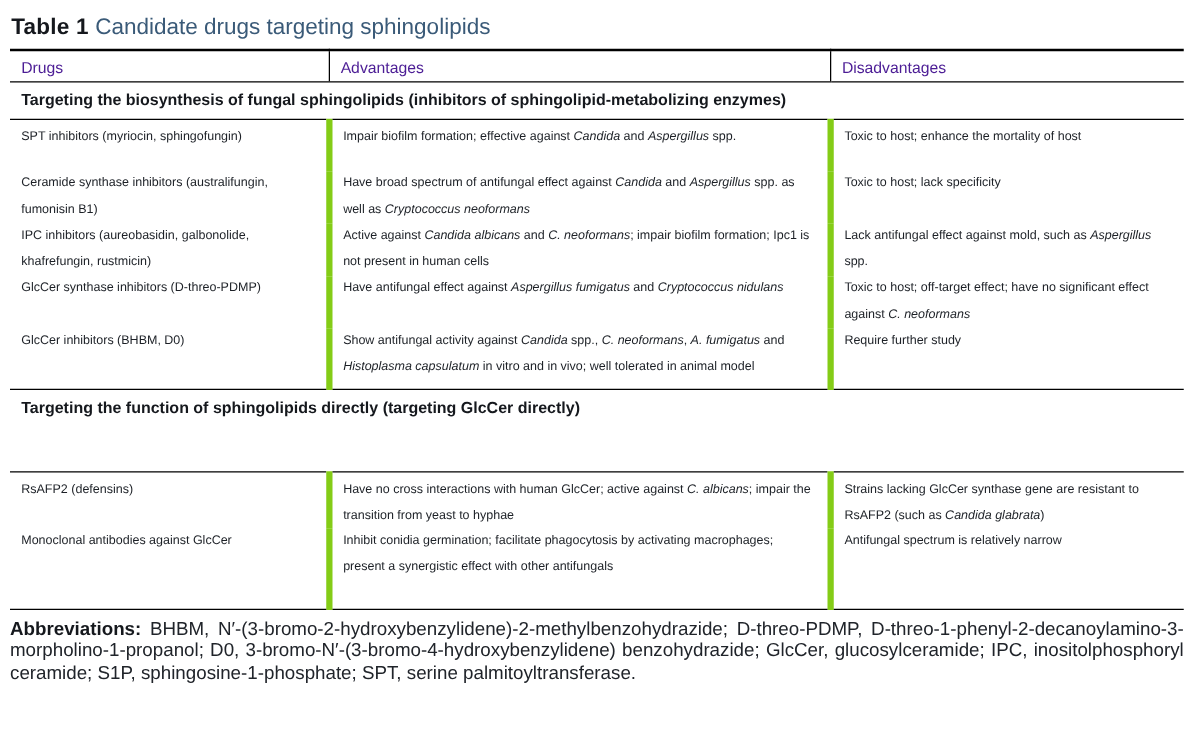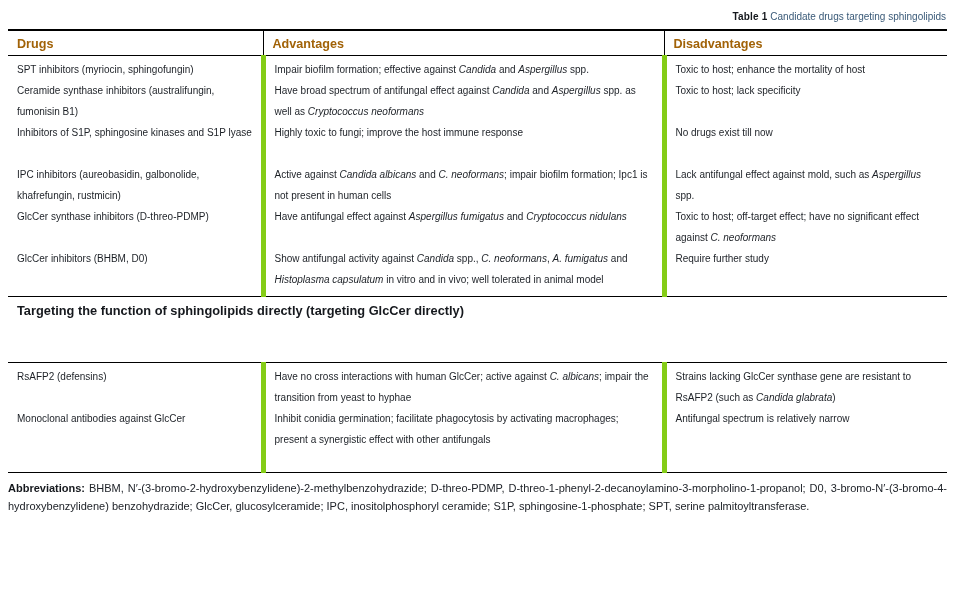--- a/index.html
+++ b/index.html
@@ -11,24 +11,23 @@
     width: 953px;
     height: 589px;
     font-family: "Liberation Sans", sans-serif;
     color: #1c2026;
     overflow: hidden;
   }
   .page {
     padding: 9px 7px 0 8px;
   }
   .table-title {
-    font-size: 10px;
+    font-size: 18px;
     margin: 2px 0 7px 1px;
     white-space: nowrap;
-    text-align: right;
   }
   .title-label {
     font-weight: bold;
     color: #15181d;
     letter-spacing: 0.2px;
   }
   .title-caption {
     color: #3a5a78;
   }
   table.drug-table {
@@ -36,26 +35,26 @@
     table-layout: fixed;
     width: 939px;
     border-top: 2px solid #000;
     border-bottom: 1px solid #000;
   }
   col.c1 { width: 255px; }
   col.c2 { width: 401px; }
   col.c3 { width: 283px; }
   thead th {
     font-size: 12.6px;
-    font-weight: bold;
+    font-weight: normal;
     text-align: left;
     vertical-align: middle;
     padding: 6px 8px 4px 9px;
     border-bottom: 1px solid #000;
-    color: #a16207;
+    color: #4c1d95;
   }
   thead th + th {
     border-left: 1px solid #000;
   }
   td.section-header {
     font-weight: bold;
     font-size: 12.8px;
     color: #15181d;
     padding: 4px 6px 4px 9px;
     border-top: 1px solid #000;
@@ -75,21 +74,21 @@
   
   tbody tr:nth-child(2), tbody tr:nth-child(3), tbody tr:nth-child(4),
   tbody tr:nth-child(5), tbody tr:nth-child(6) { height: 42px; }
   tbody tr:nth-child(7)  { height: 66px; }
   tbody tr:nth-child(9)  { height: 64px; }
   tbody tr:nth-child(10) { height: 70px; text-align: right; }
   i[data-name="species-name"] { font-style: italic; }
   .footnote {
     width: 939px;
     margin-top: 7px;
-    font-size: 11px;
+    font-size: 15px;
     line-height: 17.3px;
     text-align: justify;
     color: #20242a;
   }
   .footnote-label {
     font-weight: bold;
     color: #15181d;
   }
 </style>
 </head>
@@ -109,34 +108,32 @@
         <col class="c3">
     </colgroup>
     <thead data-name="table-header-row">
       <tr>
         <th data-name="column-header-drugs">Drugs</th>
         <th data-name="column-header-advantages">Advantages</th>
         <th data-name="column-header-disadvantages">Disadvantages</th>
       </tr>
     </thead>
     <tbody id="table-body" data-name="table-body">
+        <tr class="section-row" data-name="section-row">
+          <td colspan="3" class="section-header" data-name="section-header">Targeting the biosynthesis of fungal sphingolipids (inhibitors of sphingolipid-metabolizing enzymes)</td>
+        </tr>
         <tr class="body-row first-row" data-name="table-row">
           <td data-name="drug-cell">SPT inhibitors (myriocin, sphingofungin)</td>
           <td data-name="advantages-cell">Impair biofilm formation; effective against <i data-name="species-name">Candida</i> and <i data-name="species-name">Aspergillus</i> spp.</td>
           <td data-name="disadvantages-cell">Toxic to host; enhance the mortality of host</td>
         </tr>
         <tr class="body-row" data-name="table-row">
           <td data-name="drug-cell">Ceramide synthase inhibitors (australifungin, fumonisin B1)</td>
           <td data-name="advantages-cell">Have broad spectrum of antifungal effect against <i data-name="species-name">Candida</i> and <i data-name="species-name">Aspergillus</i> spp. as well as <i data-name="species-name">Cryptococcus neoformans</i></td>
           <td data-name="disadvantages-cell">Toxic to host; lack specificity</td>
-        </tr>
-        <tr class="body-row" data-name="table-row">
-          <td data-name="drug-cell">Inhibitors of S1P, sphingosine kinases and S1P lyase</td>
-          <td data-name="advantages-cell">Highly toxic to fungi; improve the host immune response</td>
-          <td data-name="disadvantages-cell">No drugs exist till now</td>
         </tr>
         <tr class="body-row" data-name="table-row">
           <td data-name="drug-cell">IPC inhibitors (aureobasidin, galbonolide, khafrefungin, rustmicin)</td>
           <td data-name="advantages-cell">Active against <i data-name="species-name">Candida albicans</i> and <i data-name="species-name">C. neoformans</i>; impair biofilm formation; Ipc1 is not present in human cells</td>
           <td data-name="disadvantages-cell">Lack antifungal effect against mold, such as <i data-name="species-name">Aspergillus</i> spp.</td>
         </tr>
         <tr class="body-row" data-name="table-row">
           <td data-name="drug-cell">GlcCer synthase inhibitors (D-threo-PDMP)</td>
           <td data-name="advantages-cell">Have antifungal effect against <i data-name="species-name">Aspergillus fumigatus</i> and <i data-name="species-name">Cryptococcus nidulans</i></td>
           <td data-name="disadvantages-cell">Toxic to host; off-target effect; have no significant effect against <i data-name="species-name">C. neoformans</i></td>

